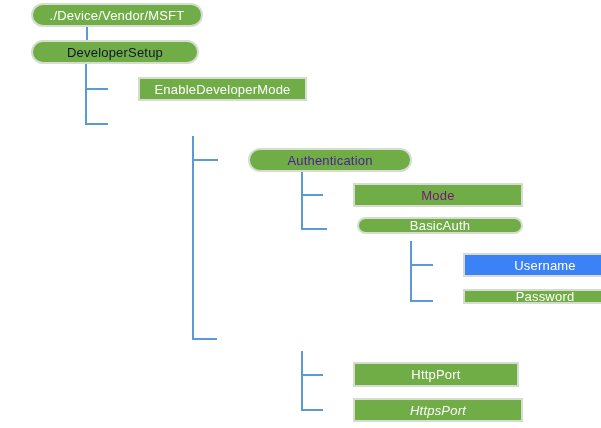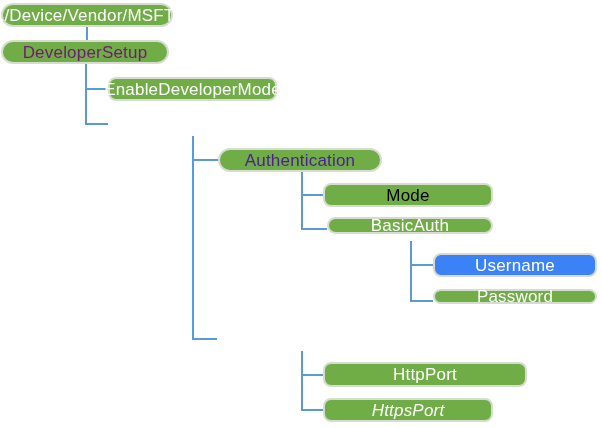--- a/index.html
+++ b/index.html
@@ -14,28 +14,29 @@
     height: 428px;
     background: #ffffff;
     overflow: hidden;
   }
   .node {
     position: absolute;
     box-sizing: border-box;
     display: flex;
     align-items: center;
     justify-content: center;
-    font-size: 17px;
+    font-size: 13px;
     line-height: 1;
     z-index: 2;
     white-space: nowrap;
     letter-spacing: 0.2px;
+    margin-left: 30px;
   }
   .node.rounded { border-radius: 12px; }
-  .node.rect    { border-radius: 8px; }
+  .node.rect    { border-radius: 0; }
   .seg {
     position: absolute;
     z-index: 1;
   }
 </style>
 </head>
 <body>
 
 <div id="canvas" style="background: rgb(255, 255, 255);">
     <div class="seg" style="left: 86px; top: 27px; width: 2px; height: 14px; background: rgb(91, 155, 213);"></div>
@@ -48,22 +49,22 @@
     <div class="seg" style="left: 301px; top: 172px; width: 2px; height: 58px; background: rgb(91, 155, 213);"></div>
     <div class="seg" style="left: 301px; top: 194px; width: 22px; height: 2px; background: rgb(91, 155, 213);"></div>
     <div class="seg" style="left: 301px; top: 228px; width: 26px; height: 2px; background: rgb(91, 155, 213);"></div>
     <div class="seg" style="left: 410px; top: 241px; width: 2px; height: 61px; background: rgb(91, 155, 213);"></div>
     <div class="seg" style="left: 410px; top: 264px; width: 23px; height: 2px; background: rgb(91, 155, 213);"></div>
     <div class="seg" style="left: 410px; top: 300px; width: 23px; height: 2px; background: rgb(91, 155, 213);"></div>
     <div class="seg" style="left: 301px; top: 351px; width: 2px; height: 60px; background: rgb(91, 155, 213);"></div>
     <div class="seg" style="left: 301px; top: 374px; width: 22px; height: 2px; background: rgb(91, 155, 213);"></div>
     <div class="seg" style="left: 301px; top: 409px; width: 22px; height: 2px; background: rgb(91, 155, 213);"></div>
     <div class="node rounded" style="left: 1px; top: 3px; width: 172px; height: 24px; background: rgb(112, 173, 71); border: 2px solid rgb(214, 220, 208); color: rgb(255, 255, 255);">./Device/Vendor/MSFT</div>
-    <div class="node rounded" style="left: 1px; top: 40px; width: 168px; height: 24px; background: rgb(112, 173, 71); border: 2px solid rgb(214, 220, 208); color: #701a75;">DeveloperSetup</div>
+    <div class="node rounded" style="left: 1px; top: 40px; width: 168px; height: 24px; background: rgb(112, 173, 71); border: 2px solid rgb(214, 220, 208); color: #0f172a;">DeveloperSetup</div>
     <div class="node rect" style="left: 108px; top: 77px; width: 169px; height: 24px; background: rgb(112, 173, 71); border: 2px solid rgb(214, 220, 208); color: rgb(255, 255, 255);">EnableDeveloperMode</div>
     <div class="node rounded" style="left: 218px; top: 148px; width: 164px; height: 24px; background: rgb(112, 173, 71); border: 2px solid rgb(214, 220, 208); color: #4c1d95;">Authentication</div>
-    <div class="node rect" style="left: 323px; top: 183px; width: 170px; height: 24px; background: rgb(112, 173, 71); border: 2px solid rgb(214, 220, 208); color: #000000;">Mode</div>
+    <div class="node rect" style="left: 323px; top: 183px; width: 170px; height: 24px; background: rgb(112, 173, 71); border: 2px solid rgb(214, 220, 208); color: #701a75;">Mode</div>
     <div class="node rounded" style="left: 327px; top: 217px; width: 166px; height: 17px; background: rgb(112, 173, 71); border: 2px solid rgb(214, 220, 208); color: rgb(255, 255, 255);">BasicAuth</div>
     <div class="node rect" style="left: 433px; top: 253px; width: 164px; height: 24px; background: #3b82f6; border: 2px solid rgb(214, 220, 208); color: rgb(255, 255, 255);">Username</div>
     <div class="node rect" style="left: 433px; top: 289px; width: 164px; height: 15px; background: rgb(112, 173, 71); border: 2px solid rgb(214, 220, 208); color: rgb(255, 255, 255);">Password</div>
-    <div class="node rect" style="left: 323px; top: 362px; width: 204px; height: 25px; background: rgb(112, 173, 71); border: 2px solid rgb(214, 220, 208); color: rgb(255, 255, 255);">HttpPort</div>
+    <div class="node rect" style="left: 323px; top: 362px; width: 166px; height: 25px; background: rgb(112, 173, 71); border: 2px solid rgb(214, 220, 208); color: rgb(255, 255, 255);">HttpPort</div>
     <div class="node rect" style="left: 323px; top: 398px; width: 170px; height: 24px; background: rgb(112, 173, 71); border: 2px solid rgb(214, 220, 208); color: rgb(255, 255, 255); font-style: italic;">HttpsPort</div>
   </div>
 
 </body></html>

